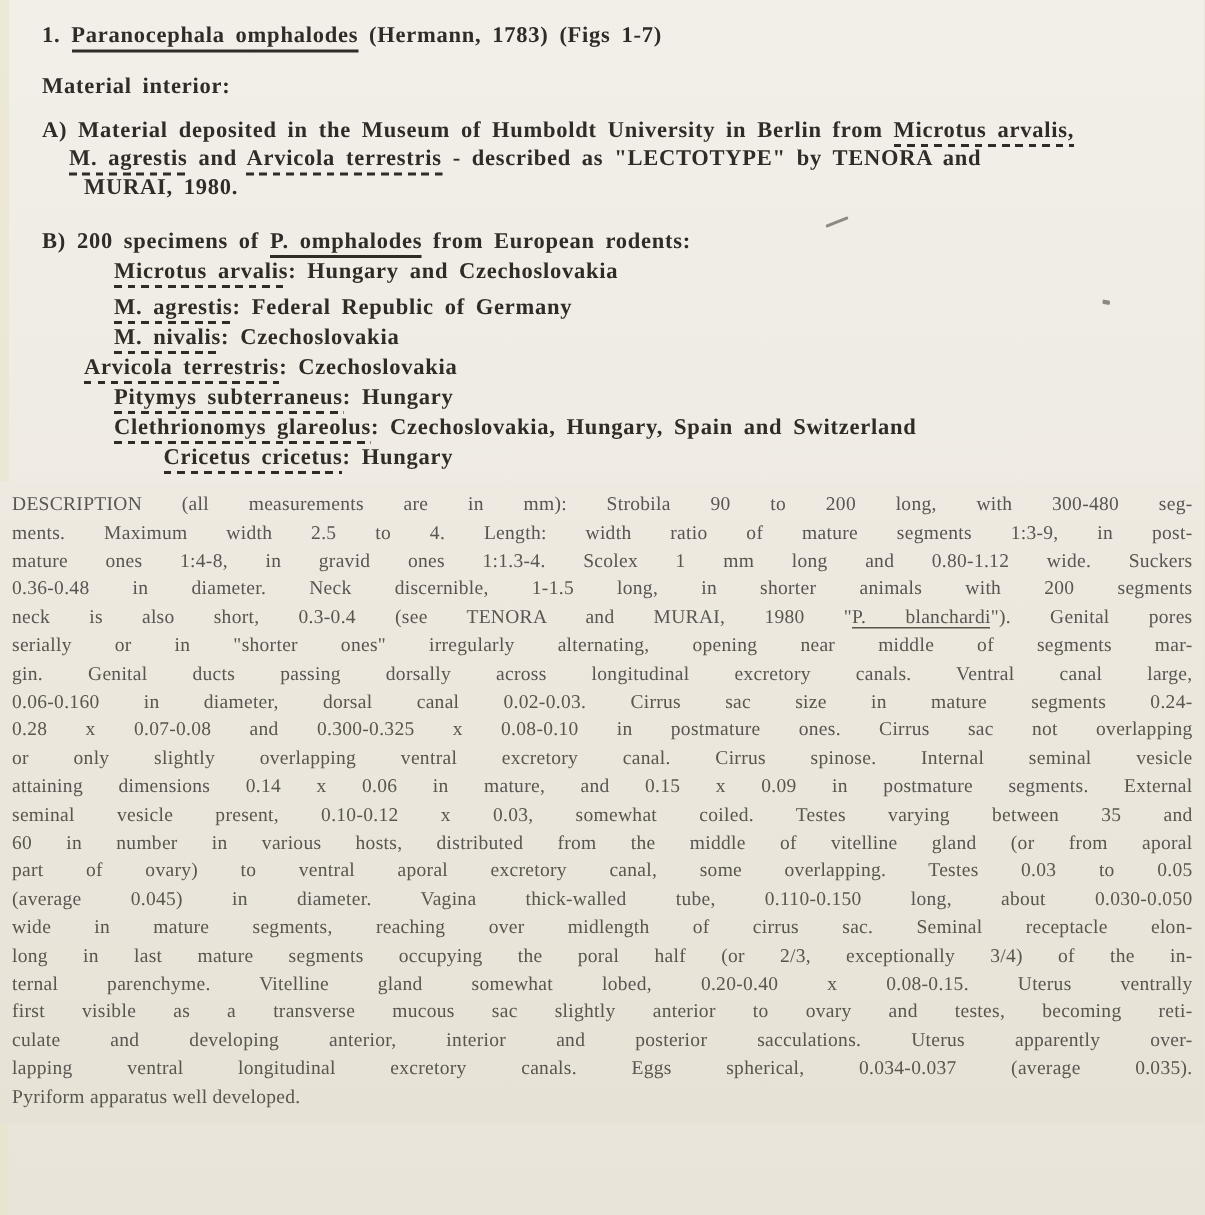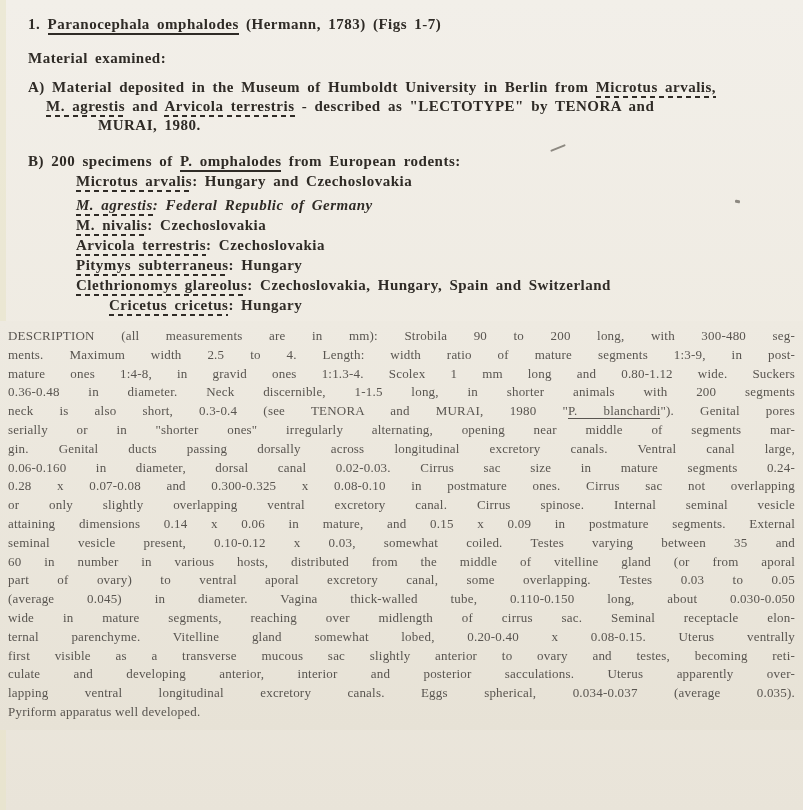--- a/index.html
+++ b/index.html
@@ -76,33 +76,33 @@
 </head>
 <body>
 
 <div class="page">
   <div class="edge-strip"></div>
   <div id="blocks">
       <div class="block top-text block-species-heading">
         <div class="line"><span>1. </span><span class="u-solid">Paranocephala omphalodes</span><span> (Hermann, 1783) (Figs 1-7)</span></div>
       </div>
       <div class="block top-text block-material-examined-label">
-        <div class="line"><span>Material examined:</span></div>
+        <div class="line"><span>Material interior:</span></div>
       </div>
       <div class="block top-text block-material-a">
         <div class="line"><span>A) Material deposited in the Museum of Humboldt University in Berlin from </span><span class="u-dashed">Microtus arvalis,</span></div>
         <div class="line" style="padding-left: 46px; margin-left: -28px;"><span class="u-dashed">M. agrestis</span><span> and </span><span class="u-dashed">Arvicola terrestris</span><span> - described as "LECTOTYPE" by TENORA and</span></div>
-        <div class="line" style="padding-left: 98px; margin-left: -28px;"><span>MURAI, 1980.</span></div>
+        <div class="line" style="padding-left: 56px; margin-left: -28px;"><span>MURAI, 1980.</span></div>
       </div>
       <div class="block top-text block-material-b">
         <div class="line"><span>B) 200 specimens of </span><span class="u-solid">P. omphalodes</span><span> from European rodents:</span></div>
         <div class="line" style="padding-left: 76px; margin-left: -28px;"><span class="u-dashed">Microtus arvalis</span><span>: Hungary and Czechoslovakia</span></div>
-        <div class="line gap" style="padding-left: 76px; margin-left: -28px; font-style: italic;"><span class="u-dashed">M. agrestis</span><span>: Federal Republic of Germany</span></div>
+        <div class="line gap" style="padding-left: 76px; margin-left: -28px;"><span class="u-dashed">M. agrestis</span><span>: Federal Republic of Germany</span></div>
         <div class="line" style="padding-left: 76px; margin-left: -28px;"><span class="u-dashed">M. nivalis</span><span>: Czechoslovakia</span></div>
-        <div class="line" style="padding-left: 76px; margin-left: -28px;"><span class="u-dashed">Arvicola terrestris</span><span>: Czechoslovakia</span></div>
+        <div class="line" style="padding-left: 56px; margin-left: -28px;"><span class="u-dashed">Arvicola terrestris</span><span>: Czechoslovakia</span></div>
         <div class="line" style="padding-left: 76px; margin-left: -28px;"><span class="u-dashed">Pitymys subterraneus</span><span>: Hungary</span></div>
         <div class="line" style="padding-left: 76px; margin-left: -28px;"><span class="u-dashed">Clethrionomys glareolus</span><span>: Czechoslovakia, Hungary, Spain and Switzerland</span></div>
         <div class="line" style="padding-left: 109px; margin-left: -28px;"><span class="u-dashed">Cricetus cricetus</span><span>: Hungary</span></div>
       </div>
       <div class="block block-description-paragraph">
         <div class="line"><span>DESCRIPTION (all measurements are in mm): Strobila 90 to 200 long, with 300-480 seg-</span></div>
         <div class="line"><span>ments. Maximum width 2.5 to 4. Length: width ratio of mature segments 1:3-9, in post-</span></div>
         <div class="line"><span>mature ones 1:4-8, in gravid ones 1:1.3-4. Scolex 1 mm long and 0.80-1.12 wide. Suckers</span></div>
         <div class="line"><span>0.36-0.48 in diameter. Neck discernible, 1-1.5 long, in shorter animals with 200 segments</span></div>
         <div class="line"><span>neck is also short, 0.3-0.4 (see TENORA and MURAI, 1980 "</span><span class="u-solid">P. blanchardi</span><span>"). Genital pores</span></div>
@@ -110,20 +110,21 @@
         <div class="line"><span>gin. Genital ducts passing dorsally across longitudinal excretory canals. Ventral canal large,</span></div>
         <div class="line"><span>0.06-0.160 in diameter, dorsal canal 0.02-0.03. Cirrus sac size in mature segments 0.24-</span></div>
         <div class="line"><span>0.28 x 0.07-0.08 and 0.300-0.325 x 0.08-0.10 in postmature ones. Cirrus sac not overlapping</span></div>
         <div class="line"><span>or only slightly overlapping ventral excretory canal. Cirrus spinose. Internal seminal vesicle</span></div>
         <div class="line"><span>attaining dimensions 0.14 x 0.06 in mature, and 0.15 x 0.09 in postmature segments. External</span></div>
         <div class="line"><span>seminal vesicle present, 0.10-0.12 x 0.03, somewhat coiled. Testes varying between 35 and</span></div>
         <div class="line"><span>60 in number in various hosts, distributed from the middle of vitelline gland (or from aporal</span></div>
         <div class="line"><span>part of ovary) to ventral aporal excretory canal, some overlapping. Testes 0.03 to 0.05</span></div>
         <div class="line"><span>(average 0.045) in diameter. Vagina thick-walled tube, 0.110-0.150 long, about 0.030-0.050</span></div>
         <div class="line"><span>wide in mature segments, reaching over midlength of cirrus sac. Seminal receptacle elon-</span></div>
+        <div class="line"><span>long in last mature segments occupying the poral half (or 2/3, exceptionally 3/4) of the in-</span></div>
         <div class="line"><span>ternal parenchyme. Vitelline gland somewhat lobed, 0.20-0.40 x 0.08-0.15. Uterus ventrally</span></div>
         <div class="line"><span>first visible as a transverse mucous sac slightly anterior to ovary and testes, becoming reti-</span></div>
         <div class="line"><span>culate and developing anterior, interior and posterior sacculations. Uterus apparently over-</span></div>
         <div class="line"><span>lapping ventral longitudinal excretory canals. Eggs spherical, 0.034-0.037 (average 0.035).</span></div>
         <div class="line"><span>Pyriform apparatus well developed.</span></div>
       </div>
     </div>
   <div id="artifacts">
       <div class="artifact" style="left: 550px; top: 147px; width: 16px; height: 2px; transform: rotate(-22deg);"></div>
       <div class="artifact" style="left: 735px; top: 200px; width: 5px; height: 3px; transform: rotate(10deg);"></div>

